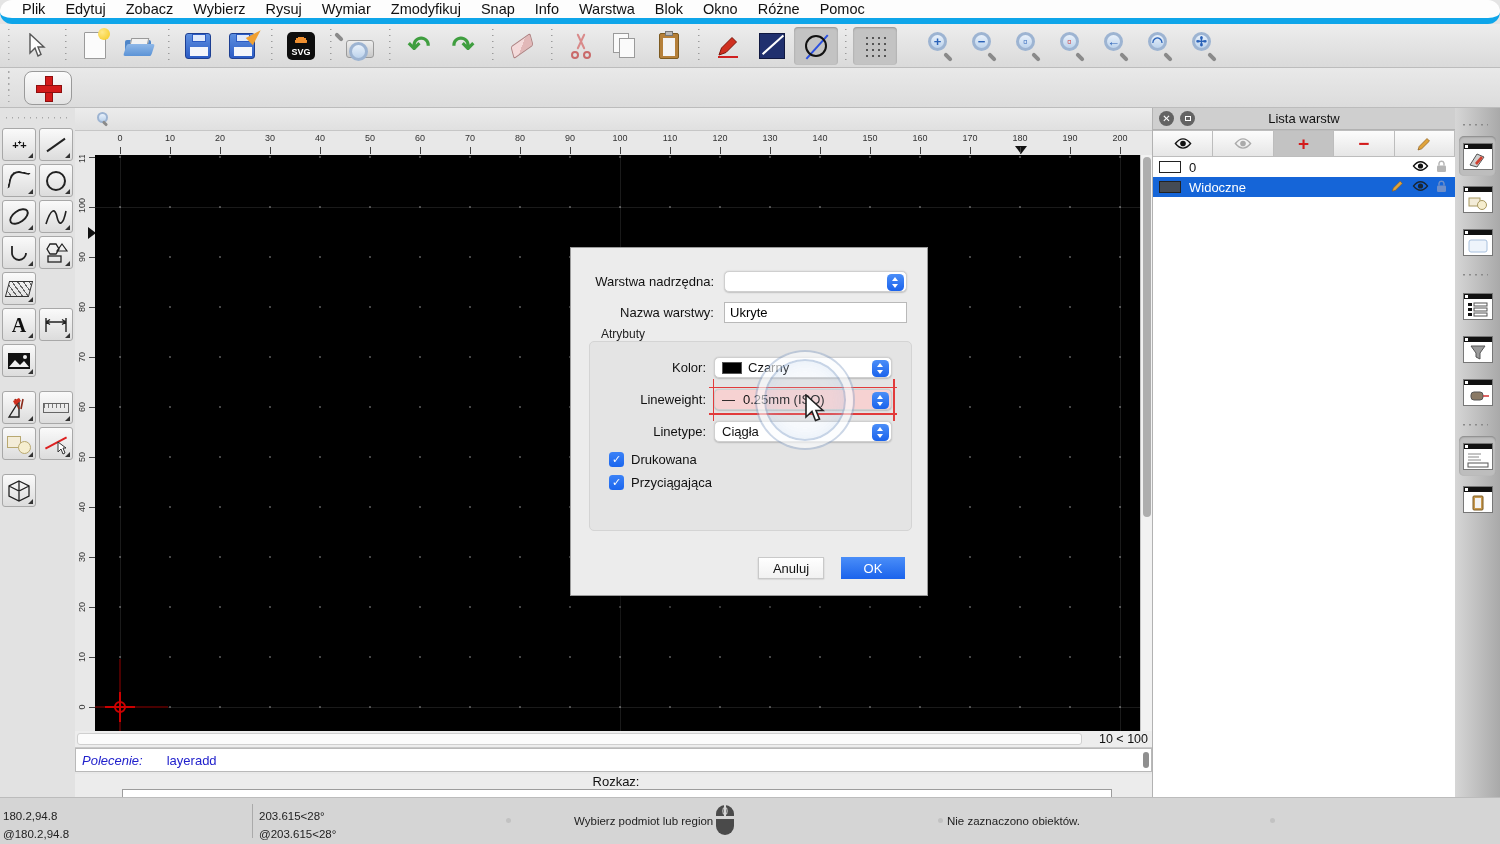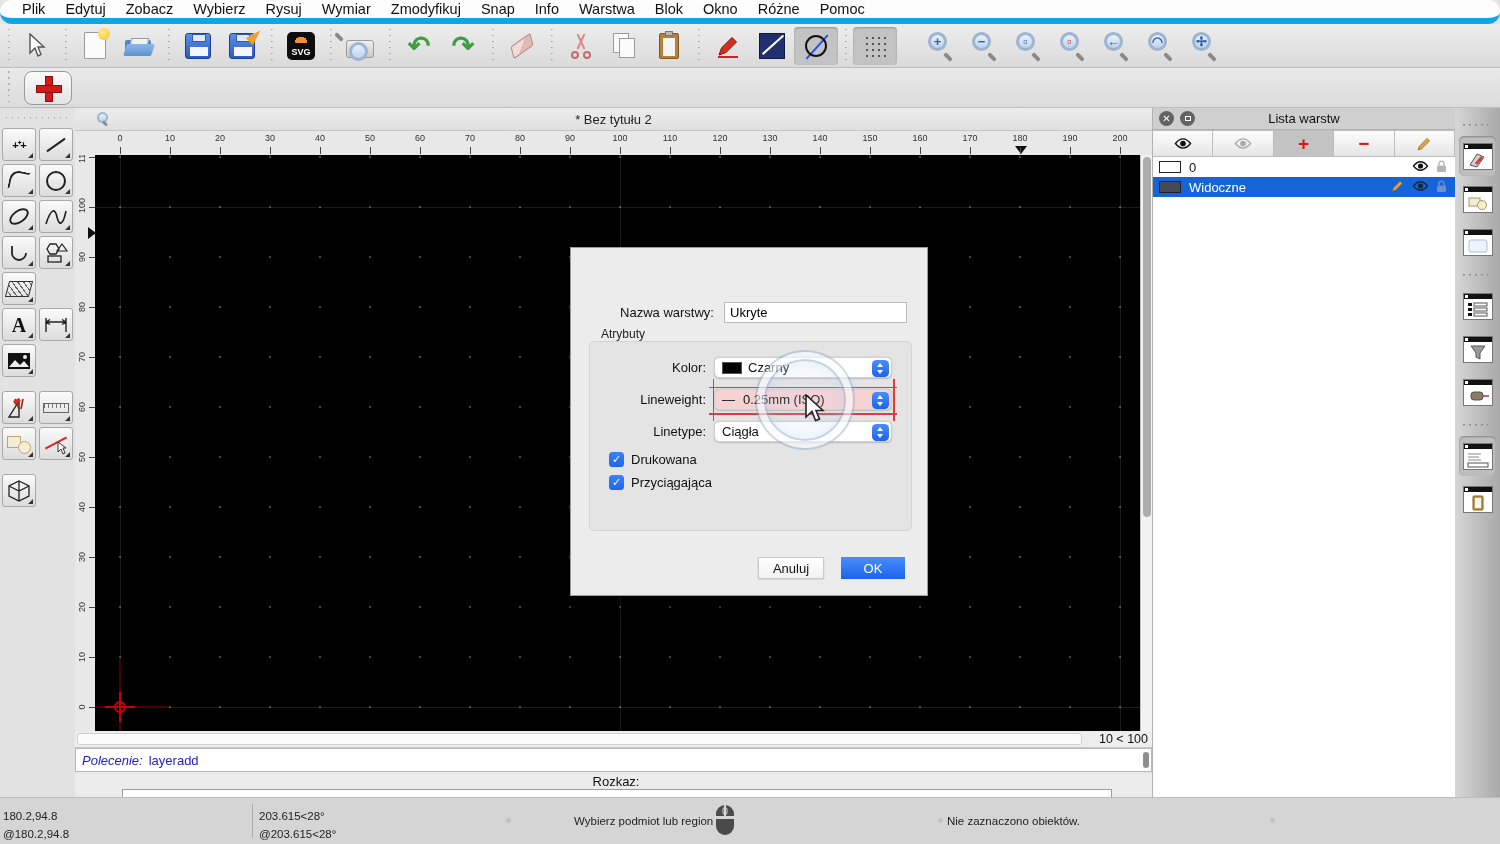--- a/index.html
+++ b/index.html
@@ -135,21 +135,21 @@
   .origin .h { position:absolute; left:-15px; top:-1px; width:30px; height:2px; background:#c00; }
   .origin .v { position:absolute; top:-15px; left:-1px; height:30px; width:2px; background:#c00; }
   .origin .c { position:absolute; left:-6px; top:-6px; width:12px; height:12px; border:2px solid #c00; border-radius:50%; }
   .vscroll { position:absolute; right:0; top:47px; width:12px; height:576px; background:#f2f2f2; border-left:1px solid #c4c4c4; }
   .vthumb { position:absolute; left:2px; top:2px; width:8px; height:360px; background:#aeaeae; border-radius:4px; }
   .hscrollrow { position:absolute; left:0; top:623px; width:100%; height:17px; background:#eded ed; background:#ededed; border-bottom:1px solid #c9c9c9; }
   .hthumb { position:absolute; left:2px; top:2px; width:1005px; height:12px; background:#fbfbfb; border:1px solid #cfcfcf; border-radius:3px; }
   .gridstatus { position:absolute; right:4px; top:1px; font-size:12.5px; color:#111; }
   .cmdhistory { position:absolute; left:0; top:640px; width:100%; height:24px; background:#fff; border:1px solid #b9b9b9;
                 font-size:13px; color:#2121cc; display:flex; align-items:center; padding-left:6px; }
-  .cmdhistory .pfx { font-style:italic; margin-right:6px; }
+  .cmdhistory .pfx { font-style:italic; margin-right:24px; }
   .histthumb { position:absolute; right:2px; top:3px; width:6px; height:16px; background:#8f8f8f; border-radius:3px; }
   .promptrow { position:absolute; left:0; top:666px; width:100%; height:23px; background:#ececec; display:flex; align-items:center;flex-direction:column; }
   .promptrow .plabel { font-size:13px; color:#111; margin-left:5px; }
   .promptinput { margin-left:6px; width:990px; height:19px; border:1px solid #9c9c9c; background:#fff; font-size:13px; padding:0 4px; font-family:"Liberation Sans",sans-serif; }
   .winbtn { margin-left:6px; width:20px; height:17px; border:1px solid #9c9c9c; background:#fff; display:flex; align-items:center; justify-content:center; }
   .winbtn .w { width:12px; height:9px; border:1px solid #222; border-top:3px solid #222; background:#fff; }
 
   
   .rightpanel { position:absolute; left:1152px; top:108px; width:303px; height:689px; background:#fff; border-left:1px solid #b2b2b2; }
   .rp-header { position:absolute; left:0; top:0; width:100%; height:22px; background:#cfcfcf; border-bottom:1px solid #b2b2b2;
@@ -479,21 +479,20 @@
           <svg width="24" height="24" viewBox="0 0 24 24">
             <path d="M12 2 L22 7 L22 17 L12 22 L2 17 L2 7 Z M12 2 L12 12 M2 7 L12 12 L22 7 M12 12 L12 22" fill="none" stroke="#222" stroke-width="1.3"></path>
           </svg>
         </div>
       <div class="pbtn empty"></div>
     </div>
   </div>
 
   <div class="docwin">
     <div class="doc-titlebar">
-      <span class="doc-title">* Bez tytułu 2</span>
       <span class="doc-icon mag" style="width:16px;height:16px">
           <span class="lens" style="width:11px;height:11px;border-width:2px"></span>
           <span class="hdl" style="width:6px;height:3px"></span>
         </span>
     </div>
     <div class="hruler" id="hruler">
       <div class="hmarker" style="left:920px"></div>
     <span class="hcell" style="left: 0px;">0</span>
         <span class="htick" style="left: 25px;"></span>
         <span class="hcell" style="left: 50px;">10</span>
@@ -750,20 +749,27 @@
           <rect x="2" y="12" width="18" height="3" fill="#d5d5d5"></rect>
           <rect x="10" y="1" width="2" height="12" fill="#d5d5d5"></rect>
           <ellipse cx="11" cy="7" rx="2.2" ry="4" fill="none" stroke="#d5d5d5" stroke-width="1"></ellipse>
         </svg></span>
     <span class="sbdot" style="left:938px; top:20px"></span>
     <span class="sb" style="left:947px; top:17px">Nie zaznaczono obiektów.</span>
     <span class="sbdot" style="left:1270px; top:20px"></span>
   </div>
 
   <div class="overlay-shadow">
+    <div class="dlg-row" style="left:0; top:23px; width:100%">
+      <span class="dlg-label" style="width:143px">Warstwa nadrzędna:</span>
+      <div class="popup" style="margin-left:10px; width:183px">
+        <span></span>
+        <span class="stepper"></span>
+      </div>
+    </div>
     <div class="dlg-row" style="left:0; top:54px; width:100%">
       <span class="dlg-label" style="width:143px">Nazwa warstwy:</span>
       <input class="textfield" style="margin-left: 10px;" value="Ukryte">
     </div>
     <span class="grouplabel">Atrybuty</span>
     <div class="groupbox"></div>
     <div class="dlg-row" style="left:0; top:109px; width:100%">
       <span class="dlg-label" style="width:135px">Kolor:</span>
       <div class="popup" style="margin-left:8px; width:178px">
         <span class="swatch-black"></span>

